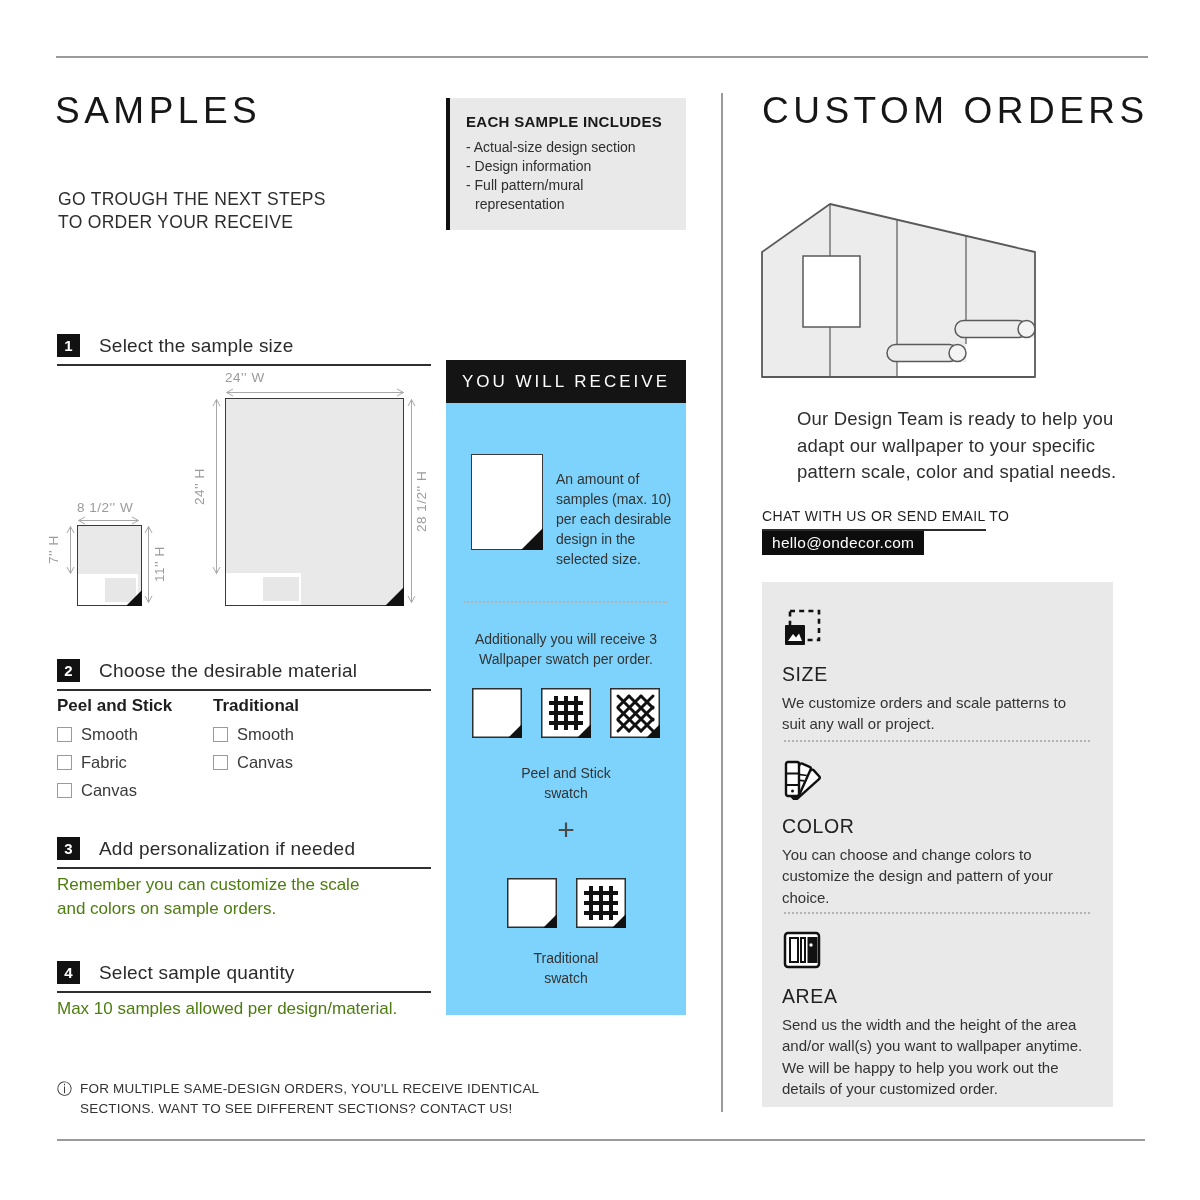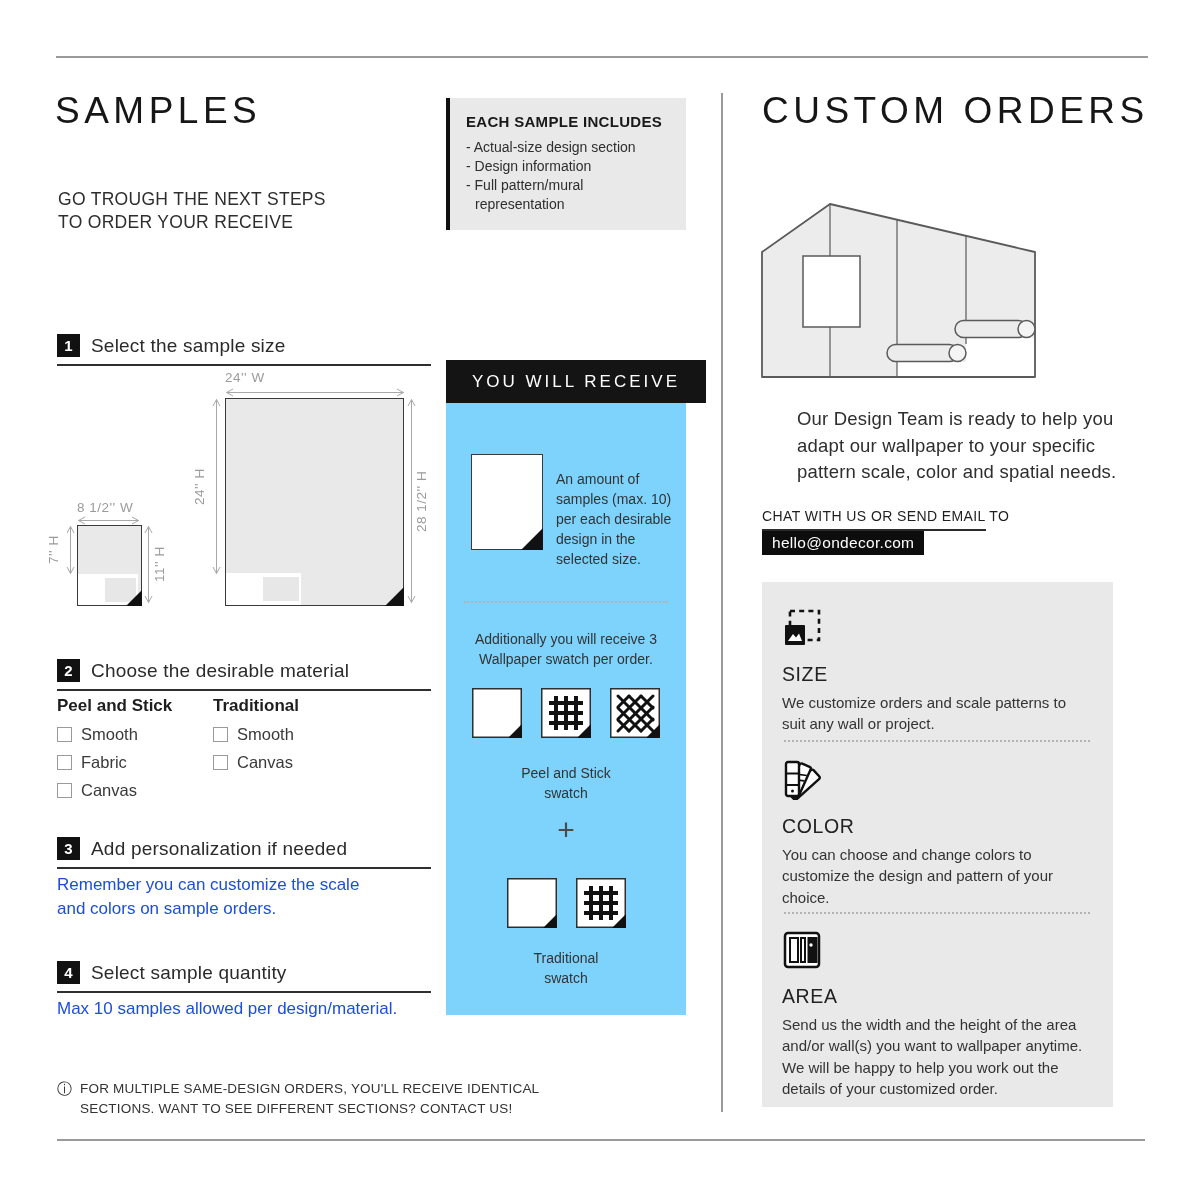--- a/index.html
+++ b/index.html
@@ -5,22 +5,22 @@
   html,body{margin:0;padding:0;background:#fff;}
   #page{position:relative;width:1200px;height:1200px;background:#ffffff;overflow:hidden;
         font-family:"Liberation Sans","DejaVu Sans",sans-serif;color:#333;}
   .abs{position:absolute;}
   .rule{background:#9a9a9a;}
   .big-title{font-size:37px;letter-spacing:4.5px;color:#161616;font-weight:500;white-space:nowrap;}
   .intro{font-size:17.5px;line-height:1.34;letter-spacing:0.3px;color:#2e2e2e;}
   .step-head{display:flex;align-items:center;gap:11px;border-bottom:2px solid #2f2f2f;padding-bottom:7px;}
   .step-num{width:23px;height:23px;background:#111;color:#fff;font-size:15px;font-weight:700;
             display:flex;align-items:center;justify-content:center;flex:none;}
-  .step-label{font-size:19px;color:#2b2b2b;letter-spacing:0.2px;white-space:nowrap;}
-  .note{font-size:17px;color:#1d4ed8;line-height:1.4;}
+  .step-label{font-size:19px;color:#2b2b2b;letter-spacing:0.2px;white-space:nowrap;margin-left:8px;}
+  .note{font-size:17px;color:#4d7c0f;line-height:1.4;}
   .sample-rect{background:#e9e9e9;border:1.5px solid #3a3a3a;position:absolute;}
   .corner{position:absolute;right:-1px;bottom:-1px;width:0;height:0;border-left:19px solid transparent;border-bottom:19px solid #111;}
   .corner.small{border-left-width:16px;border-bottom-width:16px;}
   .dim-label{color:#9b9b9b;font-size:13.5px;letter-spacing:0.5px;}
   .h-label{text-align:left;}
   .v-label{writing-mode:vertical-rl;transform:rotate(180deg);display:flex;align-items:center;justify-content:center;white-space:nowrap;}
   .mat-title{font-weight:700;font-size:17px;color:#1e1e1e;}
   .opt{display:flex;align-items:center;gap:9px;margin-top:9px;font-size:16.5px;color:#3a3a3a;}
   .cb{width:13px;height:13px;border:1.5px solid #9a9a9a;flex:none;background:#fff;}
   .includes-box{background:#e9e9e9;border-left:4px solid #101010;padding:15px 14px 16px 16px;box-sizing:border-box;}
@@ -171,21 +171,21 @@
     <span class="footnote-text">FOR MULTIPLE SAME-DESIGN ORDERS, YOU'LL RECEIVE IDENTICAL SECTIONS. WANT TO SEE DIFFERENT SECTIONS? CONTACT US!</span>
   </div>
 
   <div class="abs includes-box" style="left:446px;top:98px;width:240px;">
     <div class="inc-title">EACH SAMPLE INCLUDES</div>
     <div class="inc-item">- Actual-size design section</div>
     <div class="inc-item">- Design information</div>
     <div class="inc-item" style="width:150px;">- Full pattern/mural representation</div>
   </div>
 
-  <div class="abs receive-head" style="left:446px;top:360px;width:260px;height:43px;">YOU WILL RECEIVE</div>
+  <div class="abs receive-head" style="left:446px;top:360px;width:240px;height:43px;">YOU WILL RECEIVE</div>
 
   <div class="abs receive-panel" style="left:446px;top:403px;width:240px;height:612px;">
     <div class="page-icon" style="left:25px;top:51px;width:72px;height:96px;">
       <div class="corner" style="border-left-width:22px;border-bottom-width:22px;"></div>
     </div>
     <div class="abs small-text" style="left:110px;top:66px;width:126px;">An amount of samples (max. 10) per each desirable design in the selected size.</div>
 
     <div class="abs dotted" style="left:18px;top:198px;width:204px;"></div>
 
     <div class="abs small-text center" style="left:10px;top:226px;width:220px;">Additionally you will receive 3 Wallpaper swatch per order.</div>

